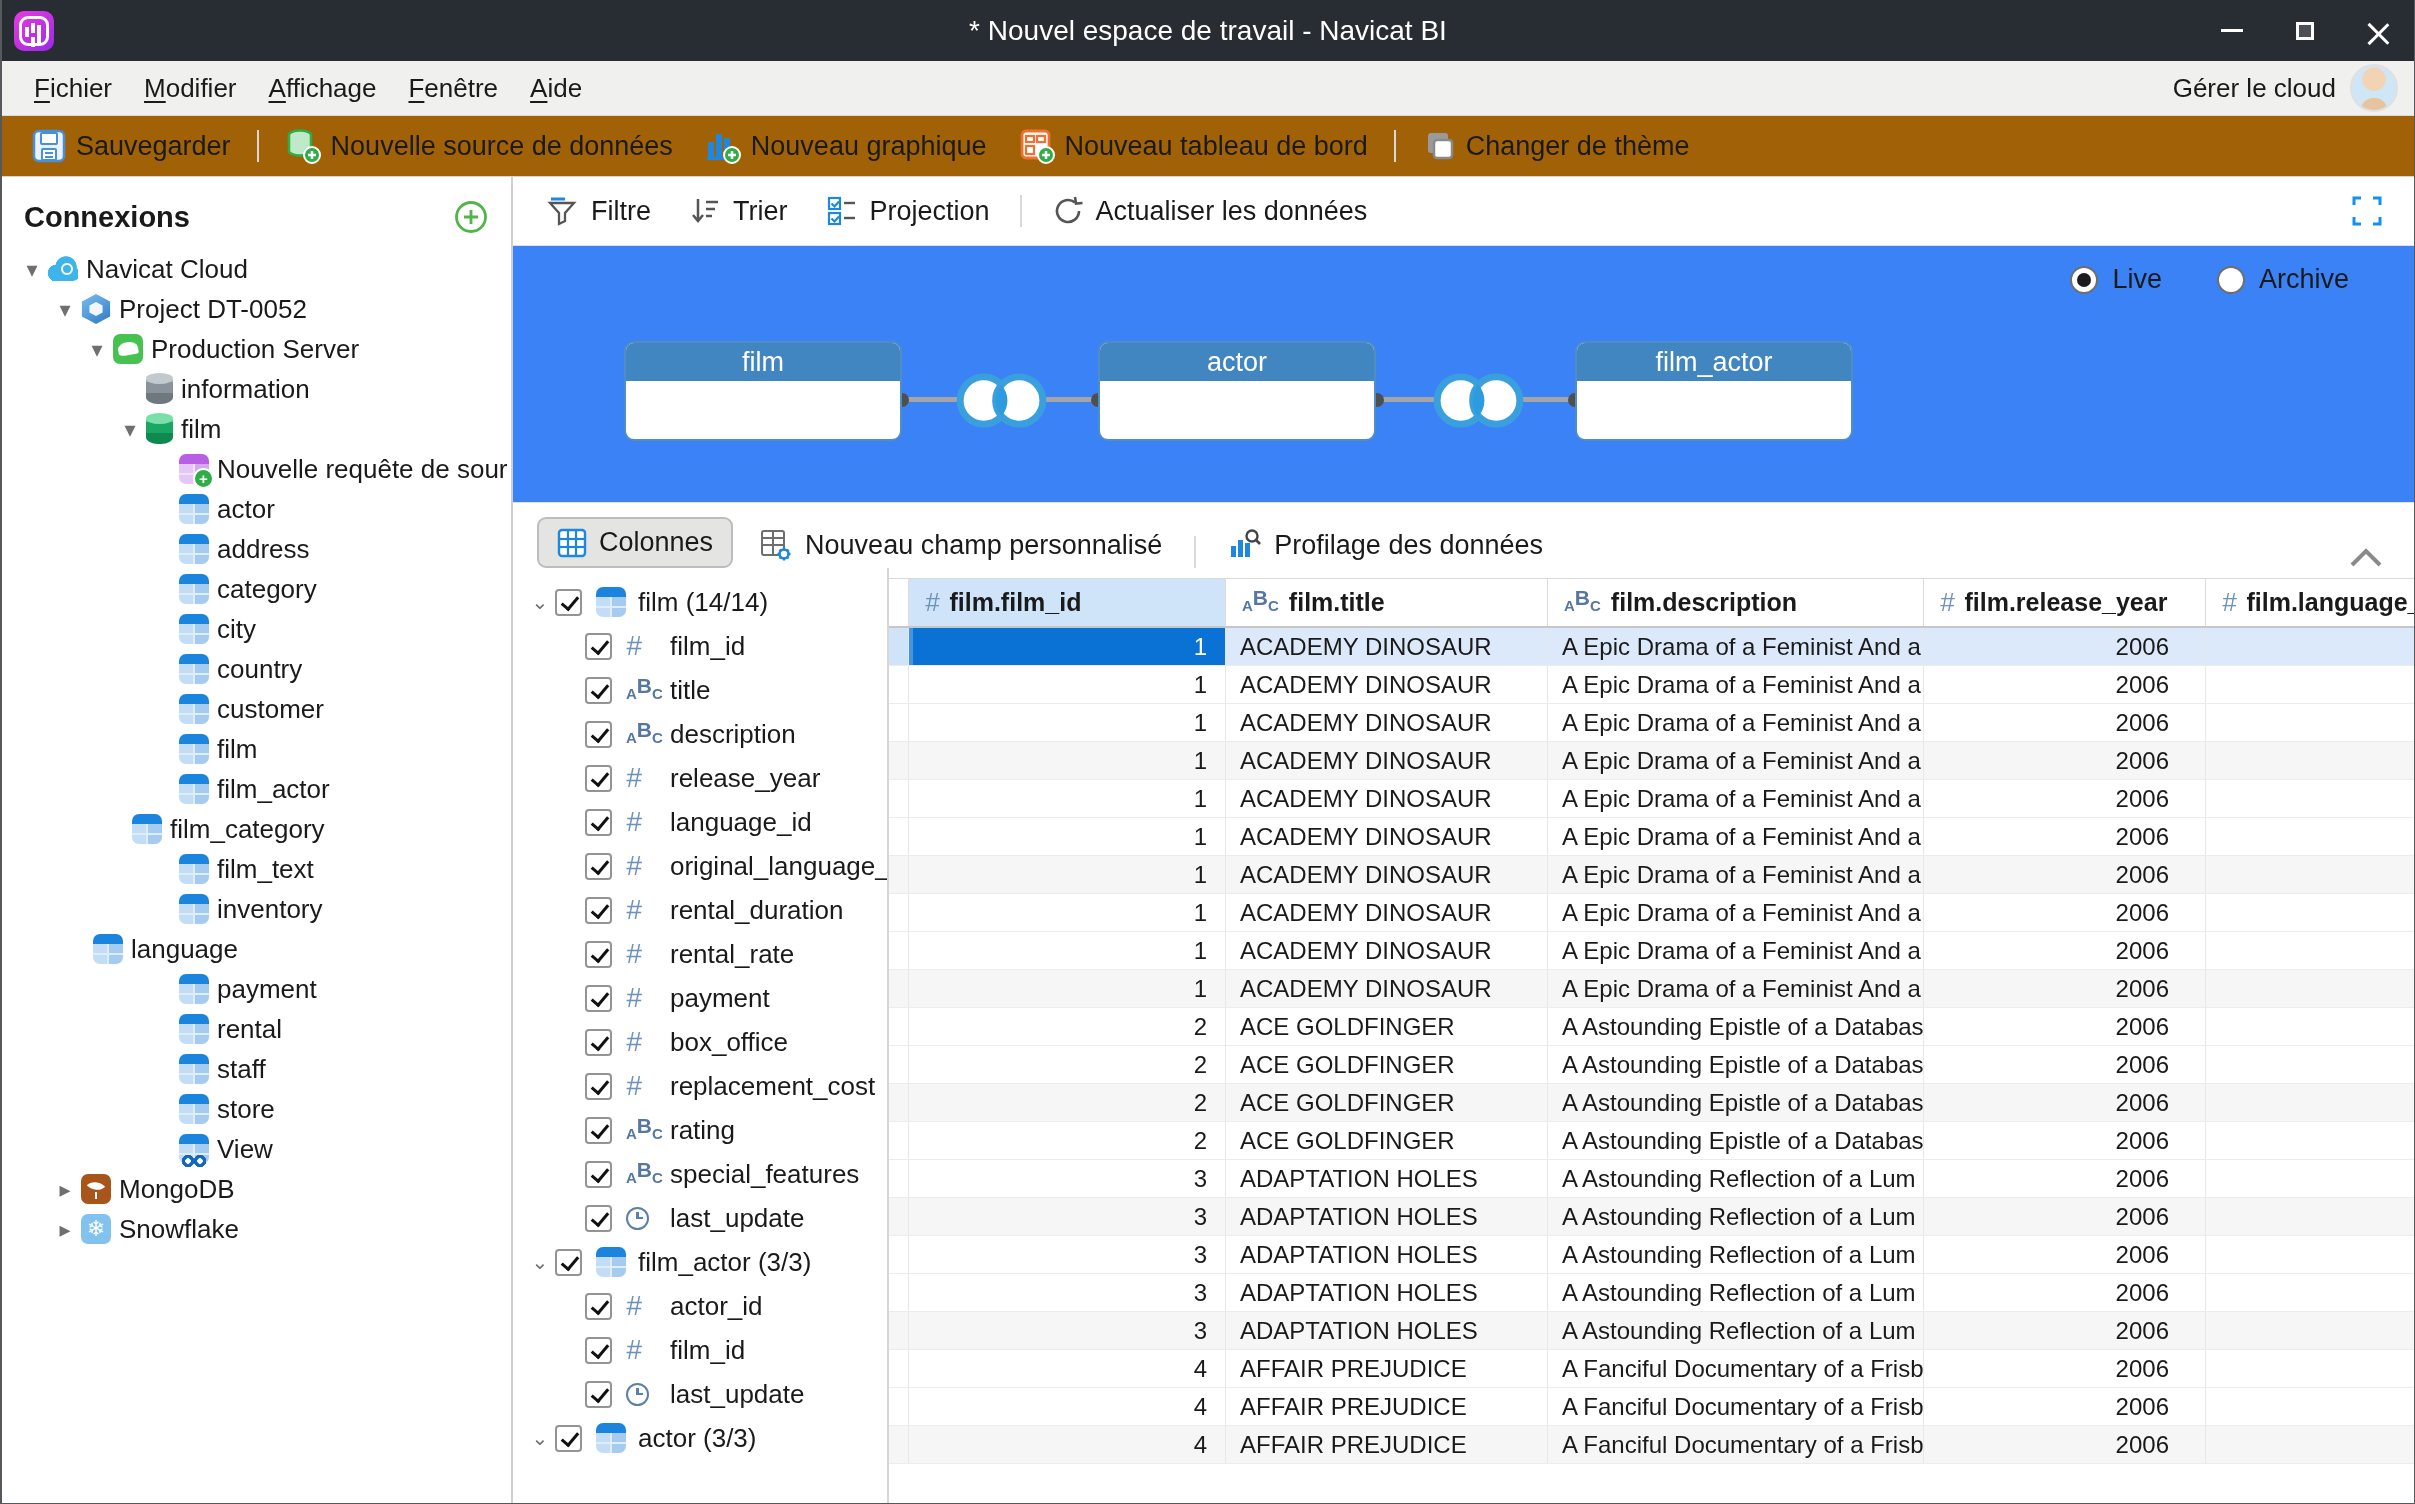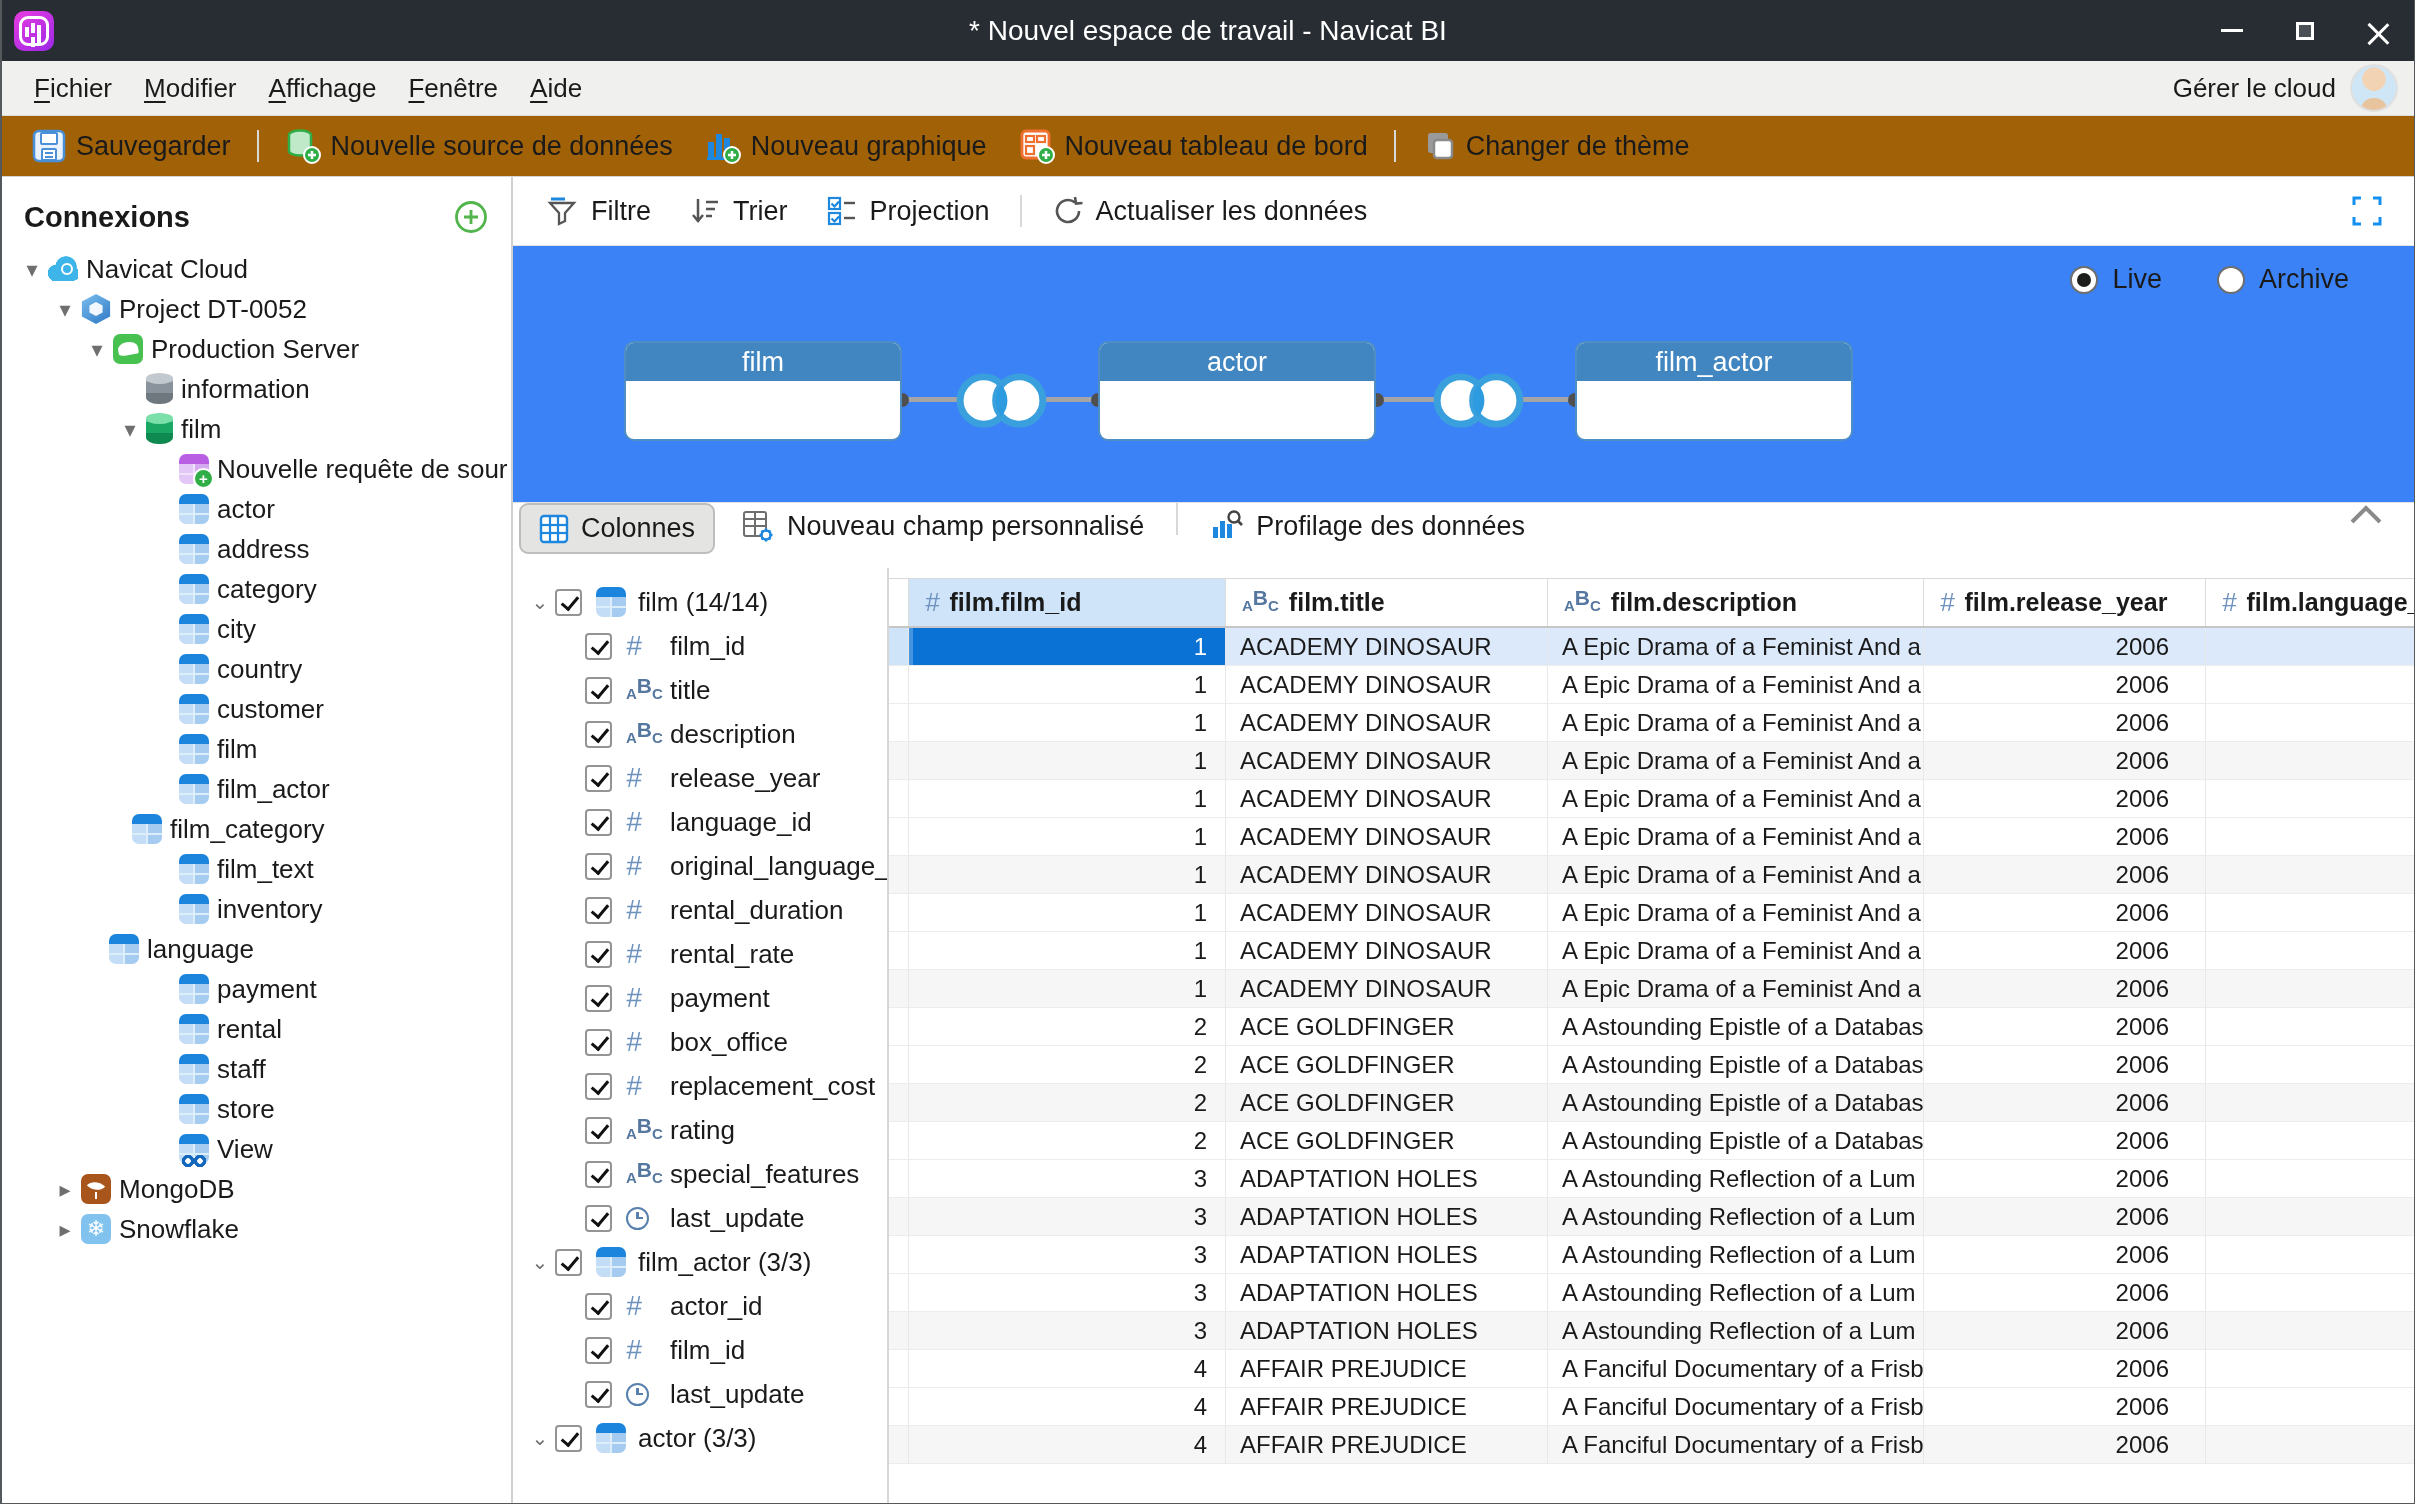--- a/index.html
+++ b/index.html
@@ -110,21 +110,21 @@
   .radio { display:flex; align-items:center; gap:14px; }
   .rdot { width:28px; height:28px; border-radius:50%; border:2.5px solid #6e6e6e; position:relative; background:#fff; }
   .rdot.on::after { content:""; position:absolute; inset:5px; border-radius:50%; background:#1c1c1c; }
   .tnode { position:absolute; top:95px; width:278px; height:100px; border:2px solid #4e8ec5; border-radius:10px; background:#fff; overflow:hidden; }
   .tnode .thead { height:38px; background:#4186c0; color:#fff; font-size:27px; display:flex; align-items:center; justify-content:center; }
   .conn { position:absolute; top:151px; height:5px; background:#a5a5a5; }
   .cdot { position:absolute; top:147px; width:14px; height:14px; border-radius:50%; background:#4f4f4f; }
   .join { position:absolute; top:123px; }
 
   
-  .cbar { height:65px; display:flex; align-items:flex-start; padding:0 30px 0 6px; gap:14px; flex:none; }
+  .cbar { height:65px; display:flex; align-items:flex-end; padding:0 30px 0 24px; gap:14px; flex:none; }
   .col-btn { display:flex; align-items:center; gap:12px; font-size:27px; padding:8px 18px; background:#e4e4e3; border:2px solid #bdbdbd; border-radius:9px; }
   .cbtn { display:flex; align-items:center; gap:12px; font-size:27px; padding:6px 12px; }
   .chev-up { margin-left:auto; }
 
   
   .data-area { flex:1; display:flex; min-height:0; }
   .colpanel { width:376px; flex:none; border-right:2px solid #d6d6d6; padding-top:12px; overflow:hidden; }
   .col-item { height:44px; display:flex; align-items:center; font-size:26px; white-space:nowrap; overflow:hidden; }
   .col-item .caret { width:30px; font-size:20px; }
   .cb { width:27px; height:27px; flex:none; border:2px solid #949494; border-radius:4px; background:#fff; position:relative; margin-right:14px; }
@@ -340,21 +340,21 @@
           <div class="tree-item" style="padding-left: 145px;">
     <span class="caret"></span>
     <span class="ti icon-table"></span>
     <span class="tlabel">film_text</span>
   </div>
           <div class="tree-item" style="padding-left: 145px;">
     <span class="caret"></span>
     <span class="ti icon-table"></span>
     <span class="tlabel">inventory</span>
   </div>
-          <div class="tree-item" style="padding-left: 75px;">
+          <div class="tree-item" style="padding-left: 59px;">
     <span class="caret"></span>
     <span class="ti icon-table"></span>
     <span class="tlabel">language</span>
   </div>
           <div class="tree-item" style="padding-left: 145px;">
     <span class="caret"></span>
     <span class="ti icon-table"></span>
     <span class="tlabel">payment</span>
   </div>
           <div class="tree-item" style="padding-left: 145px;">

